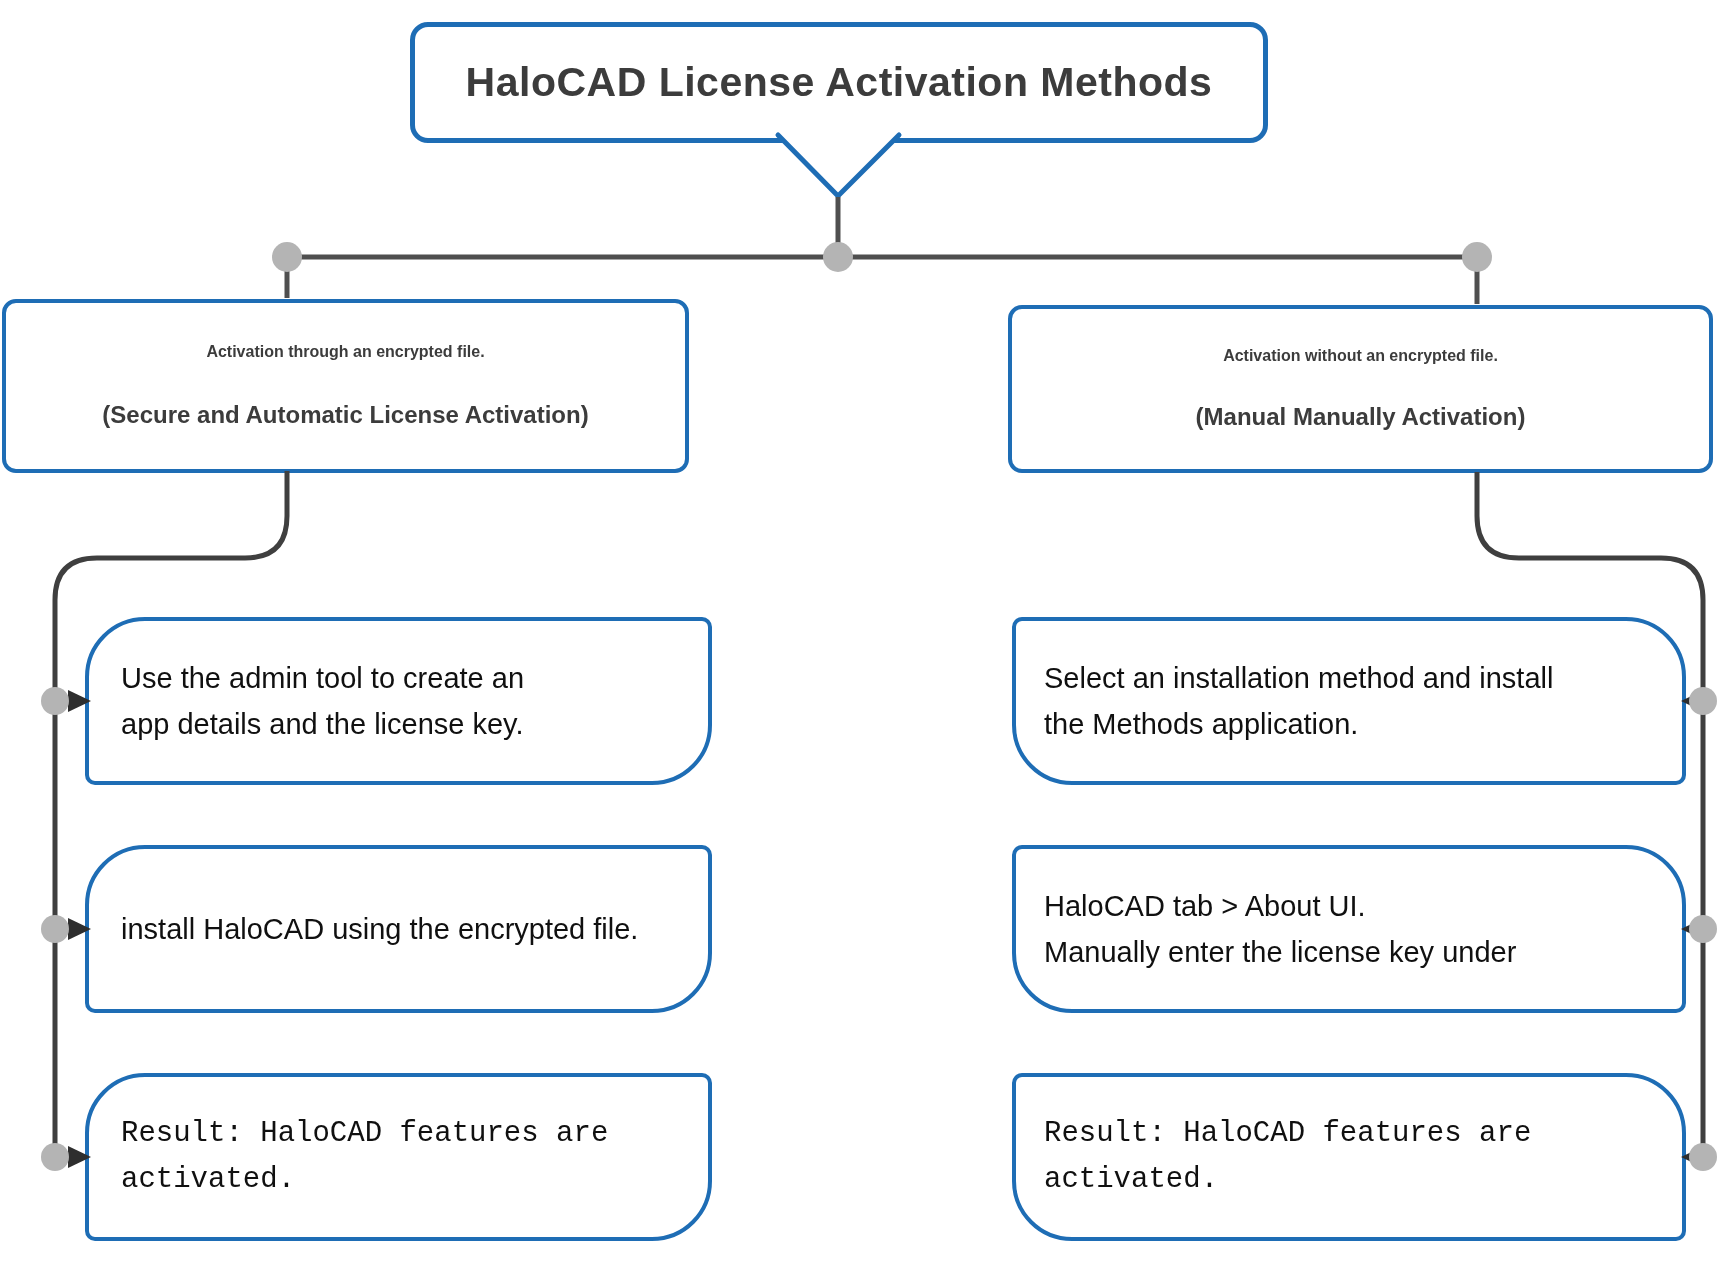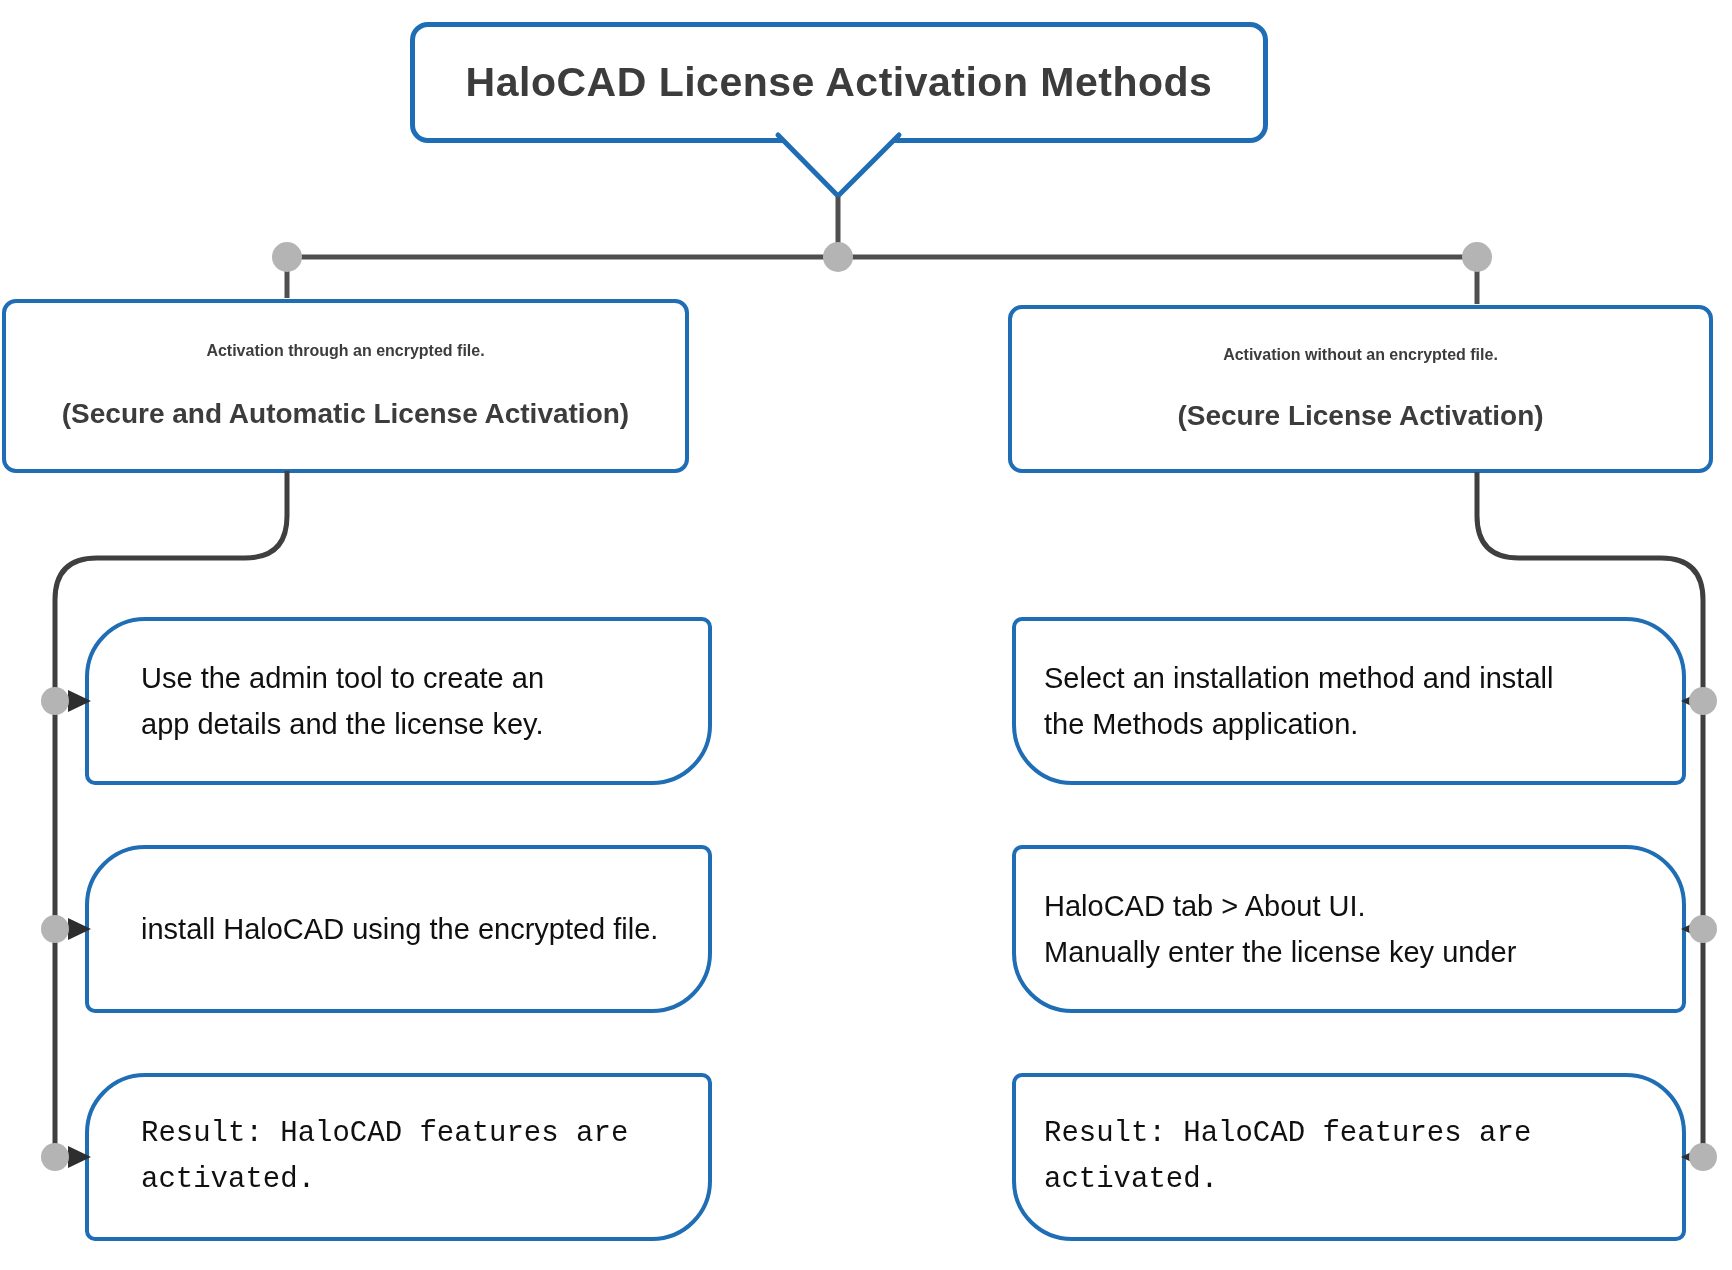--- a/index.html
+++ b/index.html
@@ -16,27 +16,27 @@
     font-size:41px;font-weight:bold;color:var(--heading_text);letter-spacing:.5px;
     z-index:1;
   }
   .branch{
     border-width:4px;border-radius:14px;
     display:flex;flex-direction:column;justify-content:space-evenly;
     text-align:center;font-weight:bold;color:var(--heading_text);z-index:1;
   }
   .branch.left{left:2px;top:299px;width:687px;height:174px;}
   .branch.right{left:1008px;top:305px;width:705px;height:168px;}
-  .branch-sub{font-size:28px;}
+  .branch-sub{font-size:24px;}
   .step{
     position:absolute;background:#fff;box-sizing:border-box;border:4px solid var(--accent);
     display:flex;flex-direction:column;justify-content:center;
     color:var(--step_text);font-size:29px;line-height:46px;z-index:1;
   }
-  .step.colL{left:85px;width:627px;border-radius:60px 10px 60px 10px;padding-left:52px;padding-right:8px;}
+  .step.colL{left:85px;width:627px;border-radius:60px 10px 60px 10px;padding-left:32px;padding-right:8px;}
   .step.colR{left:1012px;width:674px;border-radius:10px 60px 10px 60px;padding-left:28px;padding-right:8px;}
   .r1{top:617px;height:168px;}
   .r2{top:845px;height:168px;}
   .r3{top:1073px;height:168px;font-family:Liberation Mono, monospace;}
   .overlay{position:absolute;left:0;top:0;z-index:5;pointer-events:none;}
 </style>
 </head>
 <body>
 
 <div class="canvas" style="--accent: #1e6db5; --heading_text: #3c3c3c; --step_text: #101010; --connector: #3f3f3f; --rail: #4f4f4f; --node_dot: #b4b4b4; --arrow: #2e2e2e;">
@@ -45,21 +45,21 @@
     <span>HaloCAD License Activation Methods</span>
   </div>
 
   <div class="node branch left">
     <div>Activation through an encrypted file.</div>
     <div class="branch-sub">(Secure and Automatic License Activation)</div>
   </div>
 
   <div class="node branch right">
     <div>Activation without an encrypted file.</div>
-    <div class="branch-sub">(Secure License Activation)</div>
+    <div class="branch-sub">(Manual Manually Activation)</div>
   </div>
 
   <div class="step colL r1">
     <div>Use the admin tool to create an</div>
     <div>app details and the license key.</div>
   </div>
   <div class="step colL r2">
     <div>install HaloCAD using the encrypted file.</div>
   </div>
   <div class="step colL r3">

